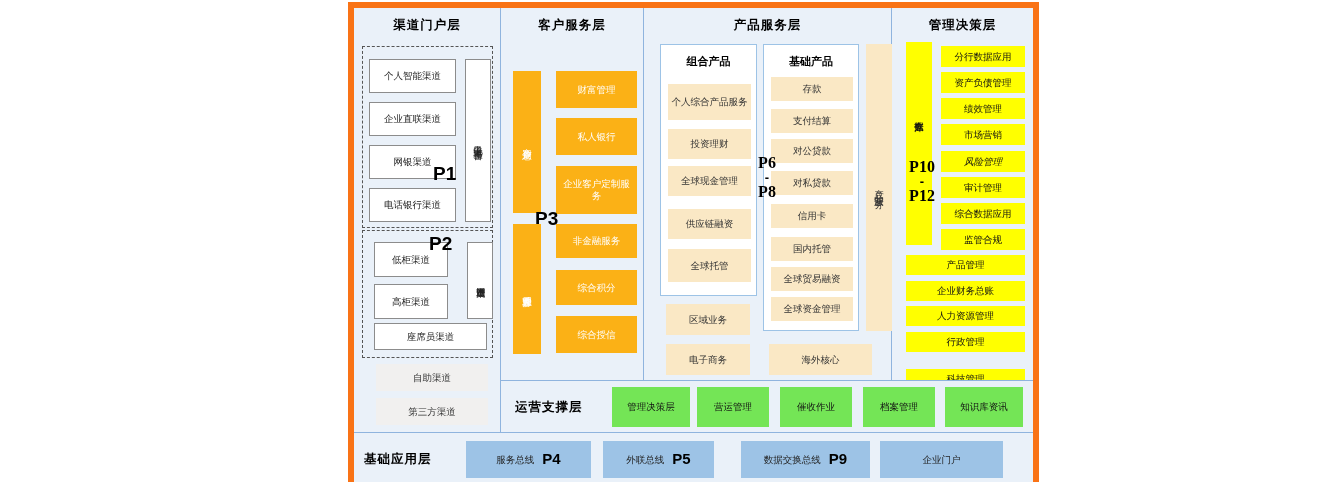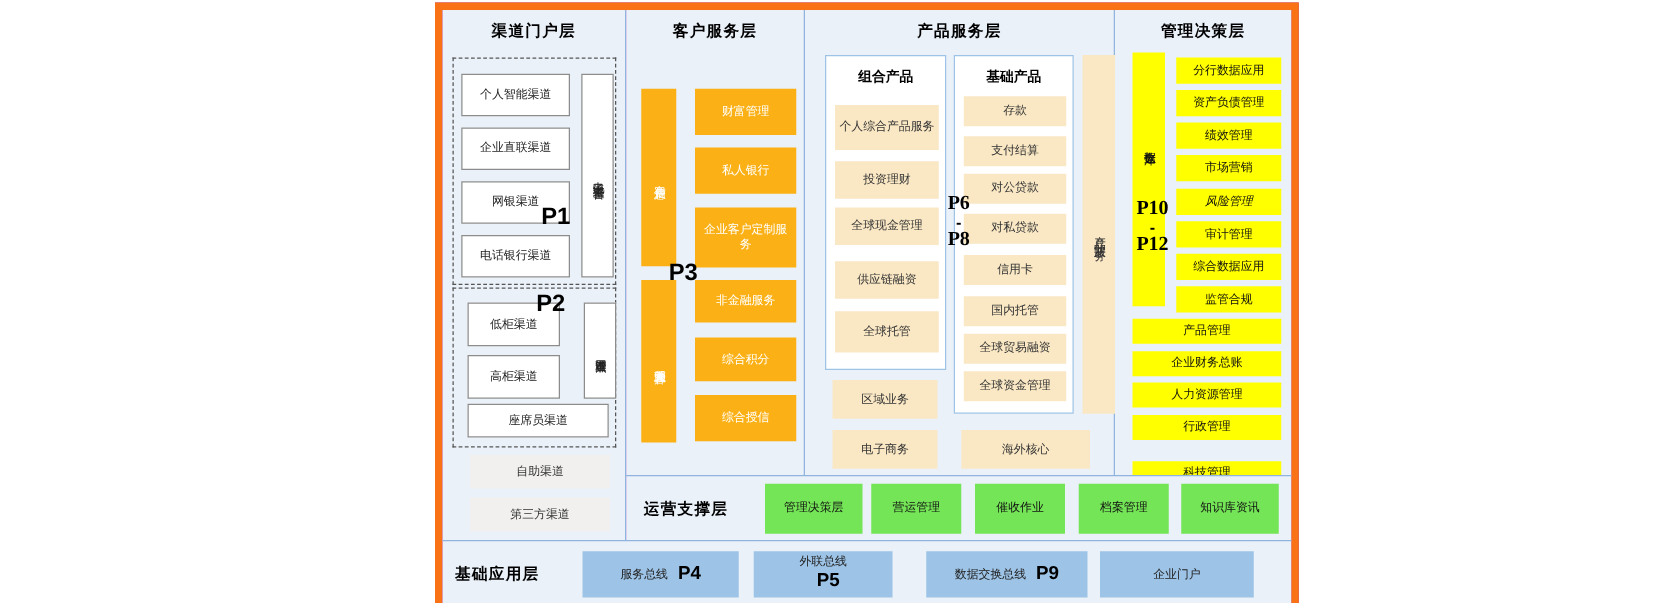--- a/index.html
+++ b/index.html
@@ -148,21 +148,21 @@
     <div class="abs box gbox" style="left:444px;top:6px;width:78px;height:40px;">知识库资讯</div>
   </div>
 
   <div class="panel" style="left:0;top:424px;width:679px;height:52px;border-top:1px solid #8FB4DE;">
     <div class="rowlabel" style="left:10px;top:0;height:52px;line-height:52px;">基础应用层</div>
 
     <div class="abs box bbox" style="left:112px;top:8px;width:125px;height:37px;">
       <span>服务总线</span>
       <span class="busp">P4</span>
     </div>
-    <div class="abs box bbox" style="left:249px;top:8px;width:111px;height:37px;flex-direction:column;">
+    <div class="abs box bbox" style="left:249px;top:8px;width:111px;height:37px;">
       <span>外联总线</span>
       <span class="busp">P5</span>
     </div>
     <div class="abs box bbox" style="left:387px;top:8px;width:129px;height:37px;">
       <span>数据交换总线</span>
       <span class="busp">P9</span>
     </div>
     <div class="abs box bbox" style="left:526px;top:8px;width:123px;height:37px;">
       <span>企业门户</span>
     </div>

